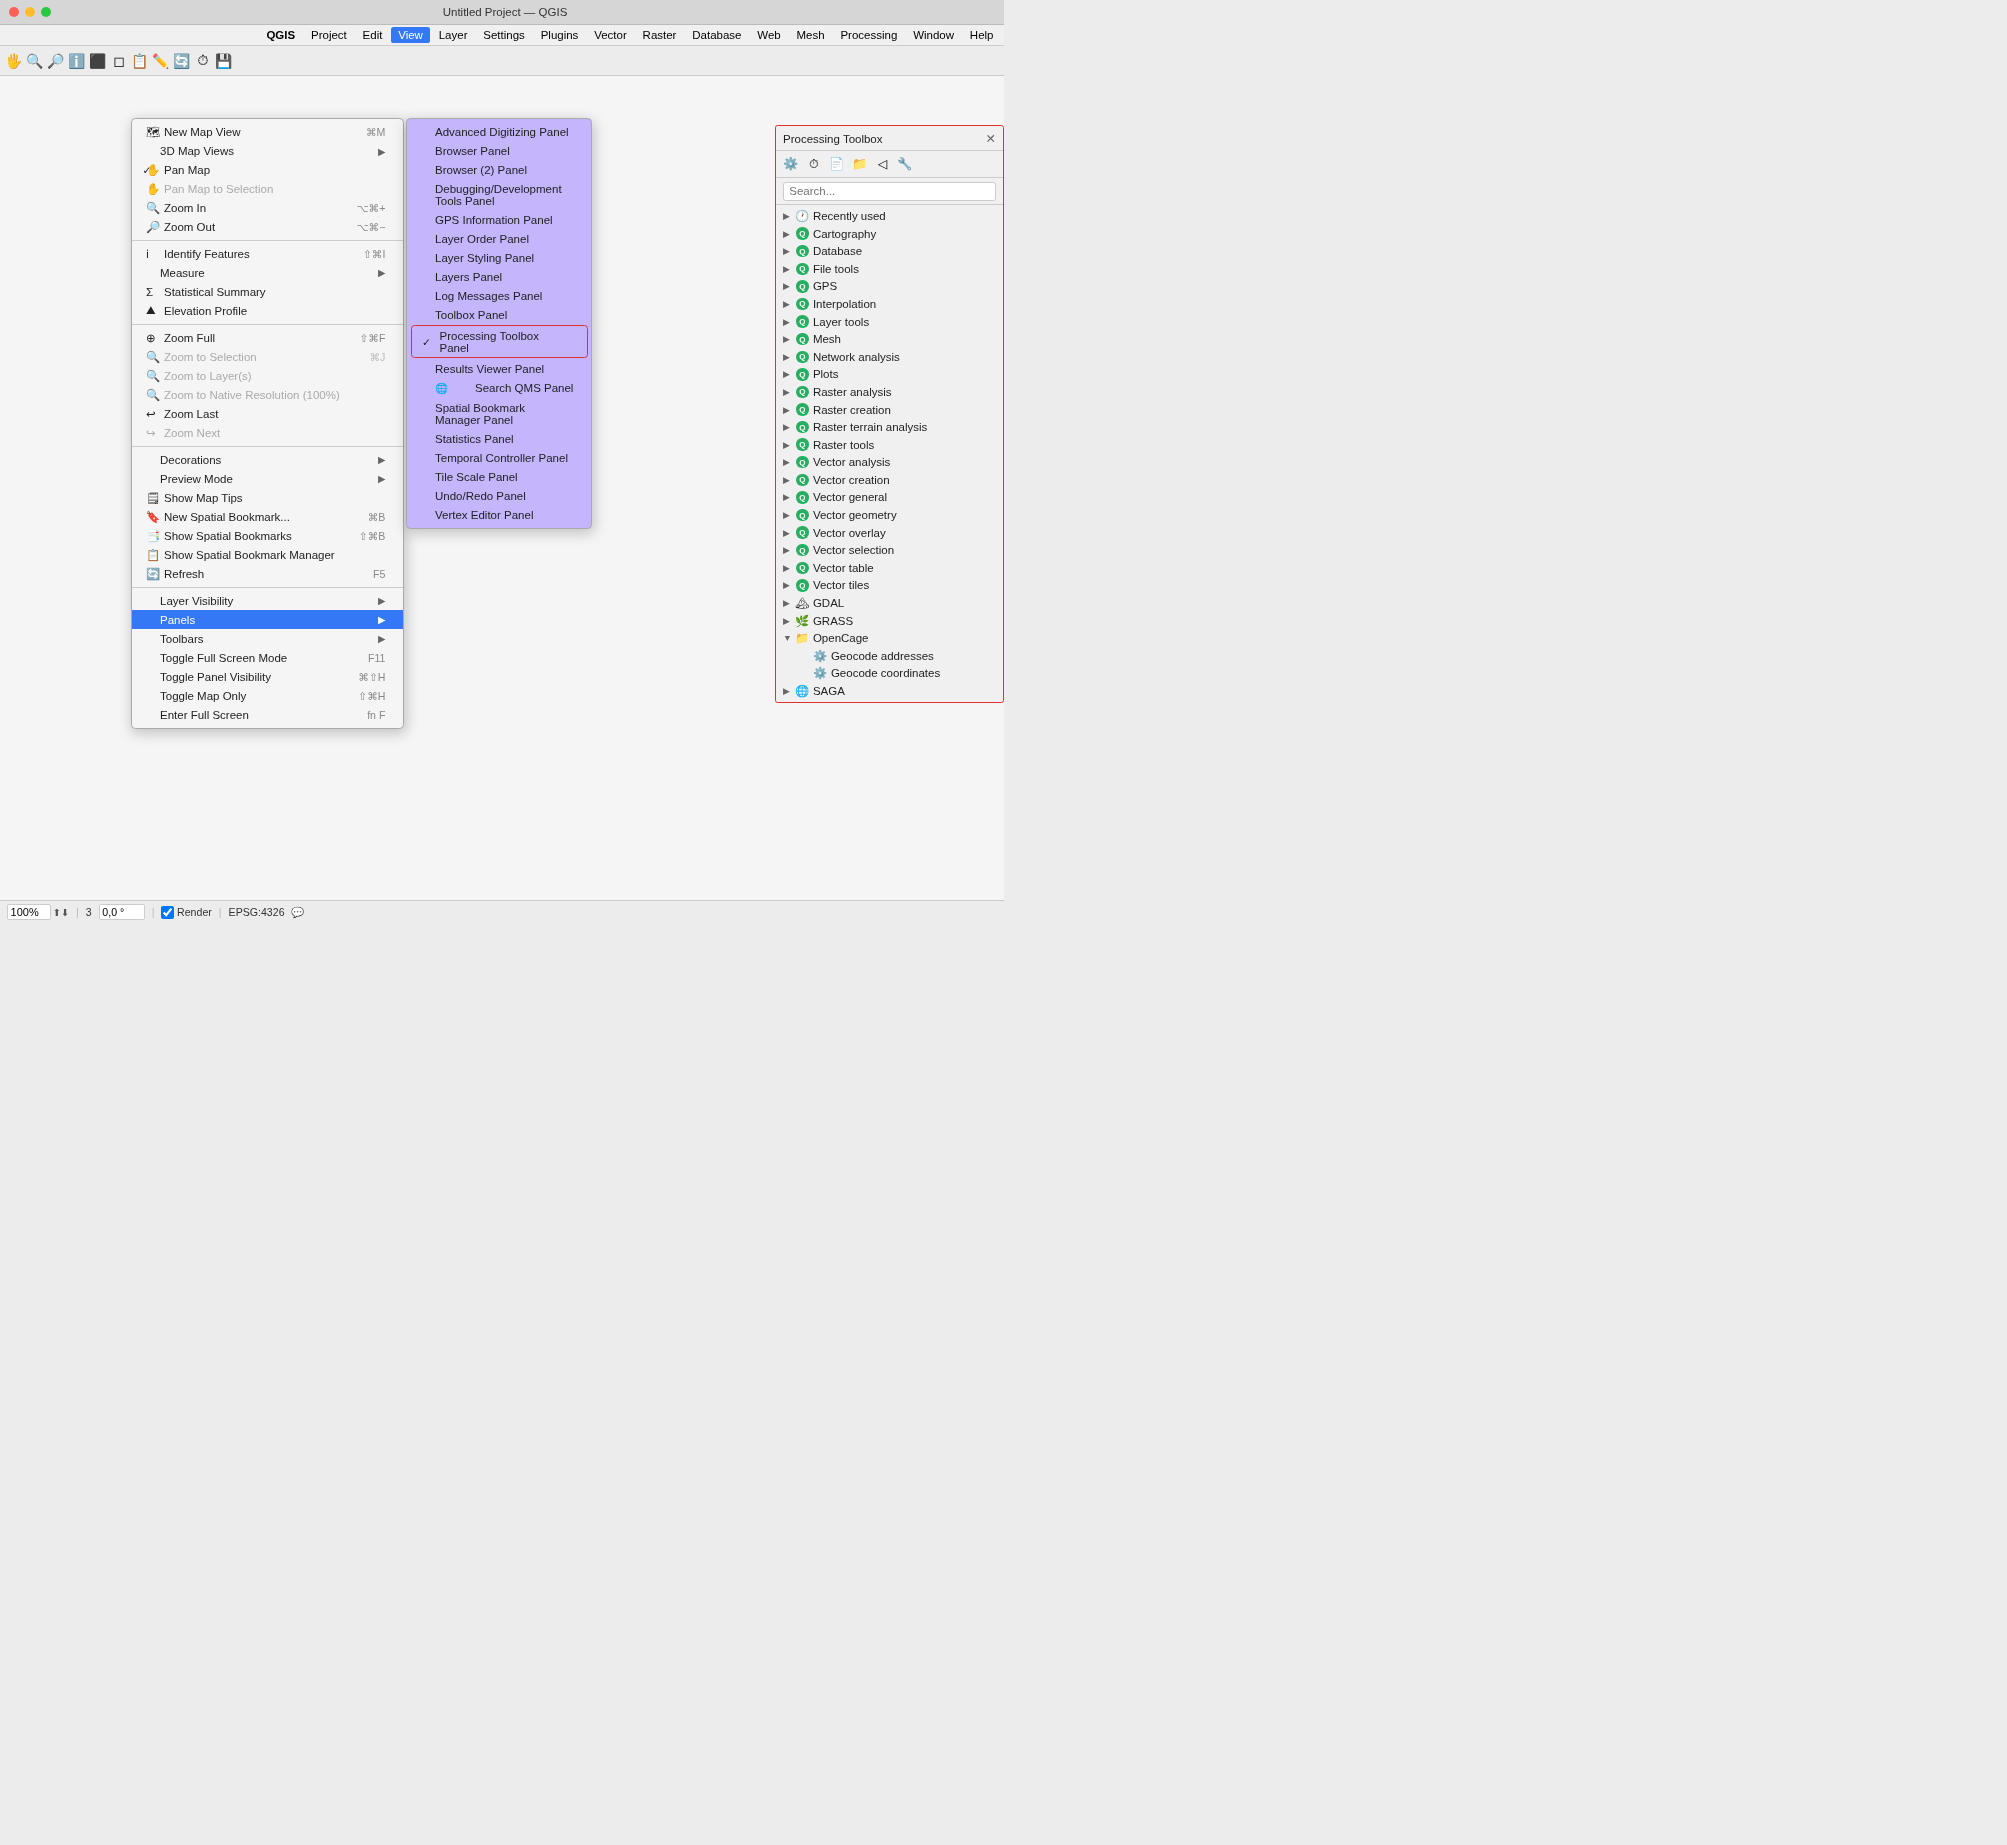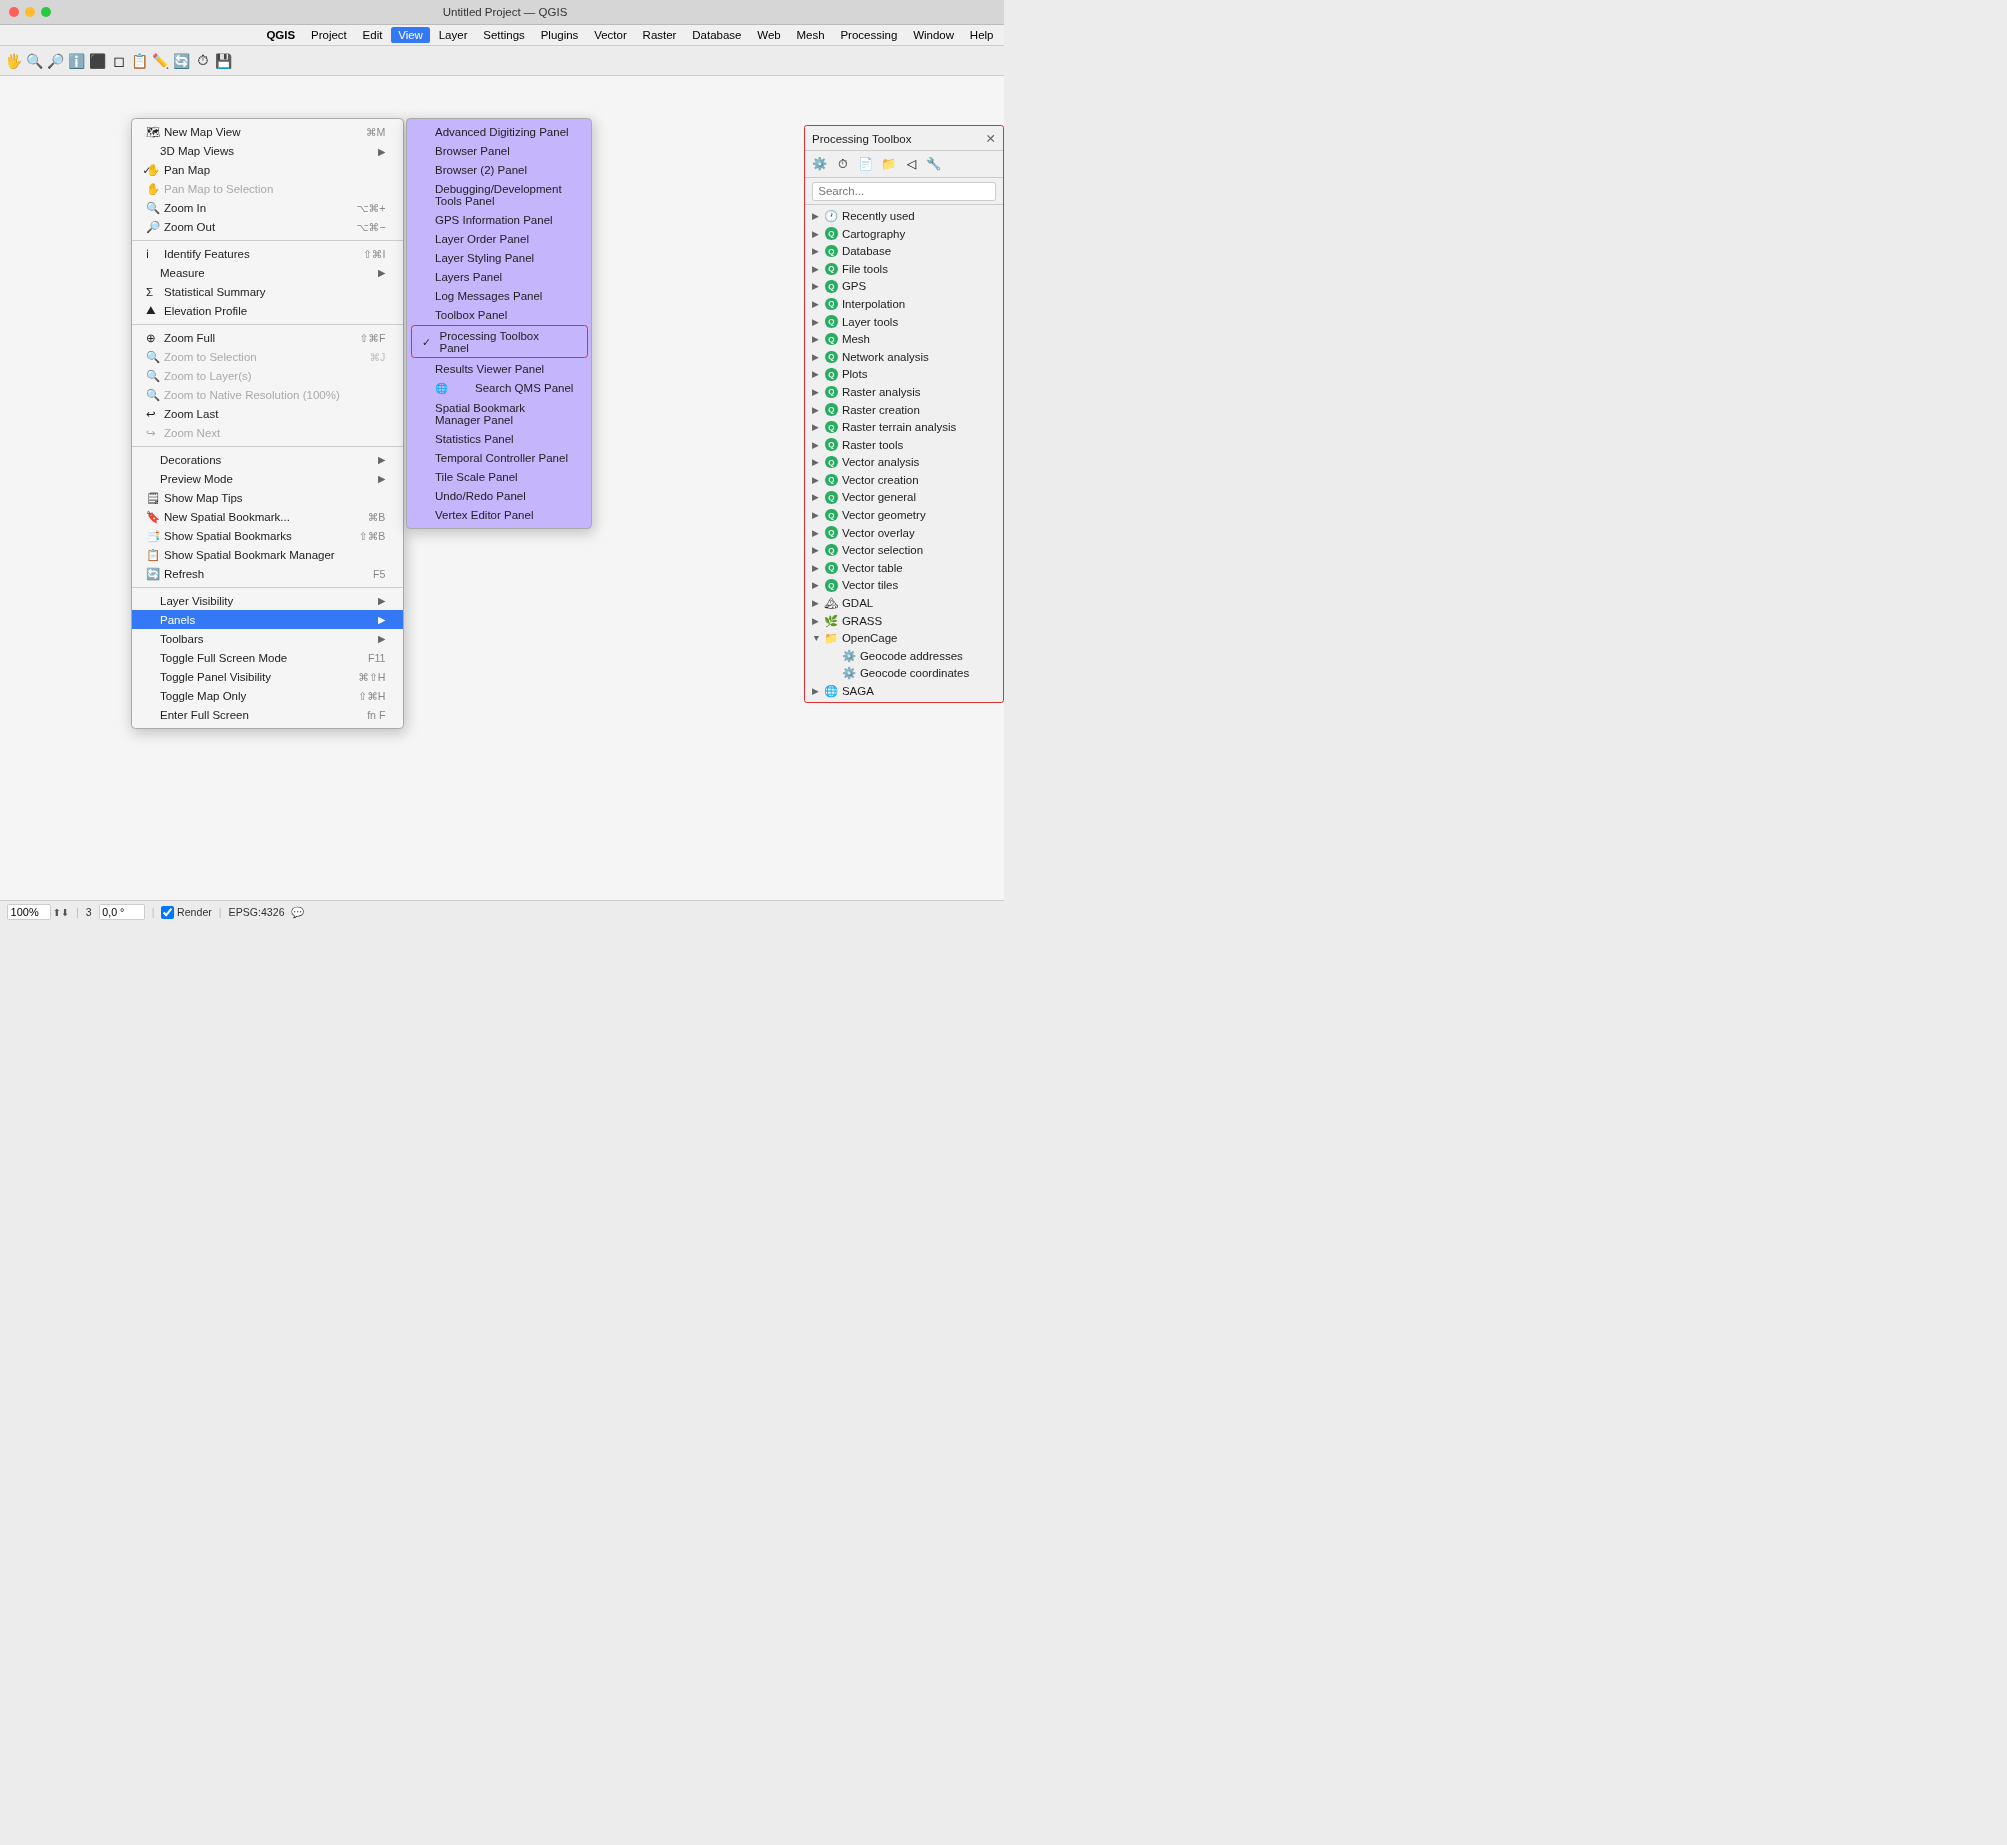--- a/index.html
+++ b/index.html
@@ -179,21 +179,21 @@
       position: absolute;
       left: 10.6px;
       font-size: 10.6px;
     }
 
     
     .processing-toolbox {
       position: absolute;
       top: 49px;
       right: 0px;
-      width: 200px;
+      width: 229px;
       background: #f0f0f0;
       border: 1.8px solid #e03030;
       border-radius: 2.6px;
       z-index: 50;
       display: flex;
       flex-direction: column;
     }
     .toolbox-header {
       display: flex;
       align-items: center;

